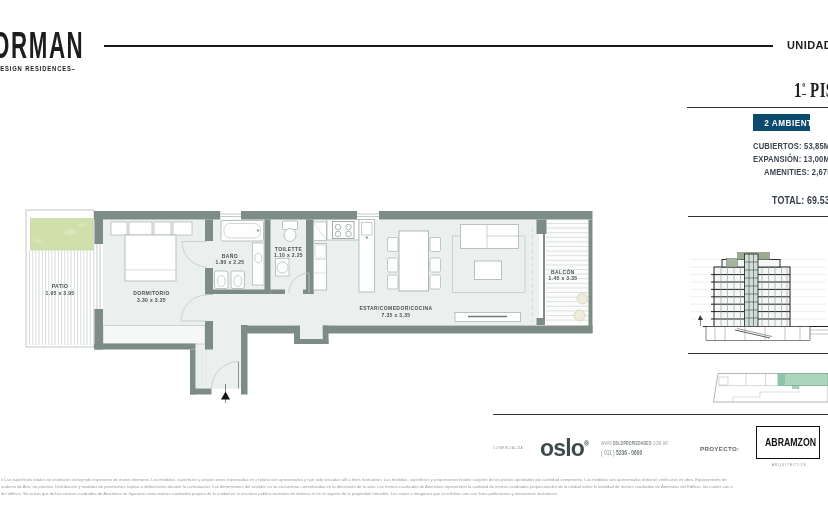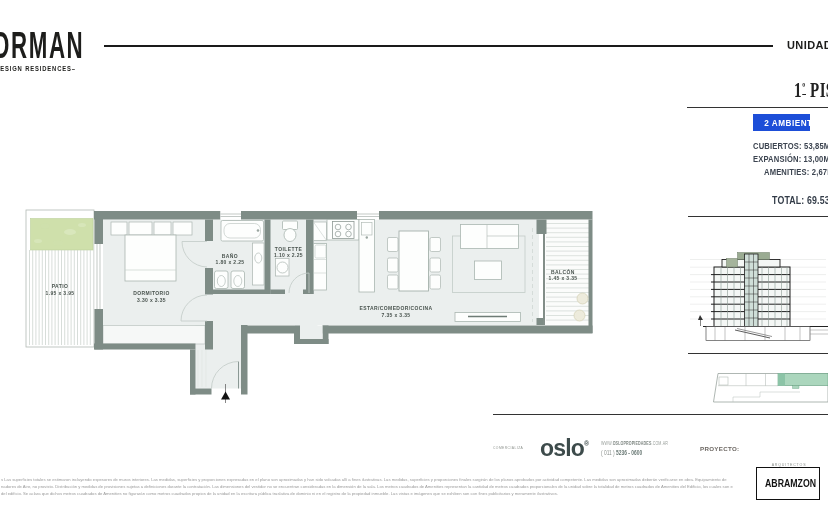--- a/index.html
+++ b/index.html
@@ -15,21 +15,21 @@
 <div class="abs" style="left:-9px;top:63.5px;font-weight:700;font-size:7.5px;color:#1d1d1b;letter-spacing:1.1px;transform:scaleX(0.78);transform-origin:0 0;">–DESIGN RESIDENCES–</div>
 
 <div class="abs" style="left:104px;top:45px;width:669px;height:1.5px;background:#1a1a1a;"></div>
 
 <div class="abs" style="left:787px;top:39px;font-weight:700;font-size:11px;color:#1d1d1b;letter-spacing:0.4px;">UNIDAD: 104</div>
 
 <div class="abs" style="left:794px;top:79px;font-family:'Liberation Serif',serif;font-weight:700;font-size:20px;color:#222;transform:scaleX(0.75);transform-origin:0 0;letter-spacing:0.5px;">1<span style="font-size:12px;vertical-align:6.5px;border-bottom:1.2px solid #222;padding:0 0.5px;">º</span> PISO</div>
 
 <div class="abs" style="left:687px;top:106.5px;width:141px;height:1px;background:#333;"></div>
 
-<div class="abs" style="left:753px;top:113.5px;width:57px;height:17.5px;background:#1d4ed8;color:#fff;font-weight:700;font-size:9.5px;letter-spacing:0.6px;line-height:18px;"><span style="display:inline-block;padding-left:13px;transform:scaleX(0.86);transform-origin:0 0;">2 AMBIENTES</span></div>
+<div class="abs" style="left:753px;top:113.5px;width:57px;height:17.5px;background:#0c4a6e;color:#fff;font-weight:700;font-size:9.5px;letter-spacing:0.6px;line-height:18px;"><span style="display:inline-block;padding-left:13px;transform:scaleX(0.86);transform-origin:0 0;">2 AMBIENTES</span></div>
 
 <div class="abs" style="left:753px;top:139.5px;font-size:9.5px;font-weight:700;color:#3c4450;letter-spacing:0.2px;transform:scaleX(0.8);transform-origin:0 0;">CUBIERTOS: 53,85M²</div>
 <div class="abs" style="left:753px;top:152.5px;font-size:9.5px;font-weight:700;color:#3c4450;letter-spacing:0.2px;transform:scaleX(0.8);transform-origin:0 0;">EXPANSIÓN: 13,00M²</div>
 <div class="abs" style="left:764px;top:166px;font-size:9.5px;font-weight:700;color:#3c4450;letter-spacing:0.2px;transform:scaleX(0.8);transform-origin:0 0;">AMENITIES: 2,67M²</div>
 
 <div class="abs" style="left:772px;top:194px;font-size:11px;font-weight:700;color:#333c48;letter-spacing:0.2px;transform:scaleX(0.8);transform-origin:0 0;">TOTAL: 69.53M²</div>
 
 <div class="abs" style="left:688px;top:216px;width:140px;height:1px;background:#333;"></div>
 
 <div class="abs" style="left:688px;top:353px;width:140px;height:1px;background:#333;"></div>
@@ -39,21 +39,21 @@
 <div class="abs" style="left:493px;top:445px;font-size:4.3px;color:#8f948f;letter-spacing:0.55px;transform:scaleX(0.78);transform-origin:0 0;">COMERCIALIZA</div>
 
 <div class="abs" style="left:540px;top:435px;font-size:23px;font-weight:700;color:#3d4b4b;letter-spacing:-0.8px;">oslo<span style="font-size:7px;vertical-align:10px;">®</span></div>
 
 <div class="abs" style="left:601px;top:440px;font-size:5.2px;color:#9aa09c;letter-spacing:0.2px;transform:scaleX(0.7);transform-origin:0 0;">WWW.<b style="color:#7d8580;">OSLOPROPIEDADES</b>.COM.AR</div>
 
 <div class="abs" style="left:601px;top:448.5px;font-size:6.5px;color:#8a908c;transform:scaleX(0.75);transform-origin:0 0;">( 011 ) <b style="color:#6b7a76;">5236 - 0600</b></div>
 
 <div class="abs" style="left:700px;top:444.5px;font-size:6.2px;font-weight:700;color:#6b6661;letter-spacing:0.3px;">PROYECTO:</div>
 
-<div class="abs" style="left:756px;top:426px;width:62px;height:31px;border:1.8px solid #111;background:#fff;text-align:center;margin-top:41px;"><span style="display:inline-block;margin-top:8.5px;font-weight:700;font-size:11.5px;color:#111;transform:scaleX(0.76);letter-spacing:0px;">ABRAMZON</span></div>
+<div class="abs" style="left:756px;top:426px;width:62px;height:31px;border:1.8px solid #111;background:#fff;text-align:center;"><span style="display:inline-block;margin-top:8.5px;font-weight:700;font-size:11.5px;color:#111;transform:scaleX(0.76);letter-spacing:0px;">ABRAMZON</span></div>
 
 <div class="abs" style="left:760px;top:463px;width:58px;text-align:center;font-size:3.6px;color:#8a8f8b;letter-spacing:0.8px;">ARQUITECTOS</div>
 
 <div class="abs" style="left:1px;top:476.5px;font-size:4.4px;color:#9a9a9a;transform:scale(0.95);transform-origin:0 0;">s Las superficies totales se estimaron incluyendo espesores de muros interiores. Las medidas, superficies y proporciones expresadas en el plano son aproximadas y han sido volcadas allí a fines ilustrativas. Las medidas, superficies y proporciones finales surgirán de los planos aprobados por actividad competente. Las medidas son aproximadas deberán verificarse en obra. Equipamiento de</div>
 
 <div class="abs" style="left:1px;top:483.5px;font-size:4.4px;color:#9a9a9a;transform:scale(0.95);transform-origin:0 0;">nadores de Aire, no provisto. Distribución y medidas de provisiones sujetas a definiciones durante la contratación. Las dimensiones del vestidor no se encuentran consideradas en la dimensión de la sala. Los metros cuadrados de Amenities representan la cantidad de metros cuadrados proporcionales de la unidad sobre la totalidad de metros cuadrados de Amenities del Edificio, los cuales son e</div>
 
 <div class="abs" style="left:1px;top:490.5px;font-size:4.4px;color:#9a9a9a;transform:scale(0.95);transform-origin:0 0;">del edificio. Se aclara que dichos metros cuadrados de Amenities no figurarán como metros cuadrados propios de la unidad en la escritura pública traslativa de dominio ni en el registro de la propiedad inmueble. Las vistas e imágenes que se exhiben son con fines publicitarios y meramente ilustrativos.</div>
 
 <svg class="abs" style="left:0;top:0;" width="828" height="510" viewBox="0 0 828 510">

